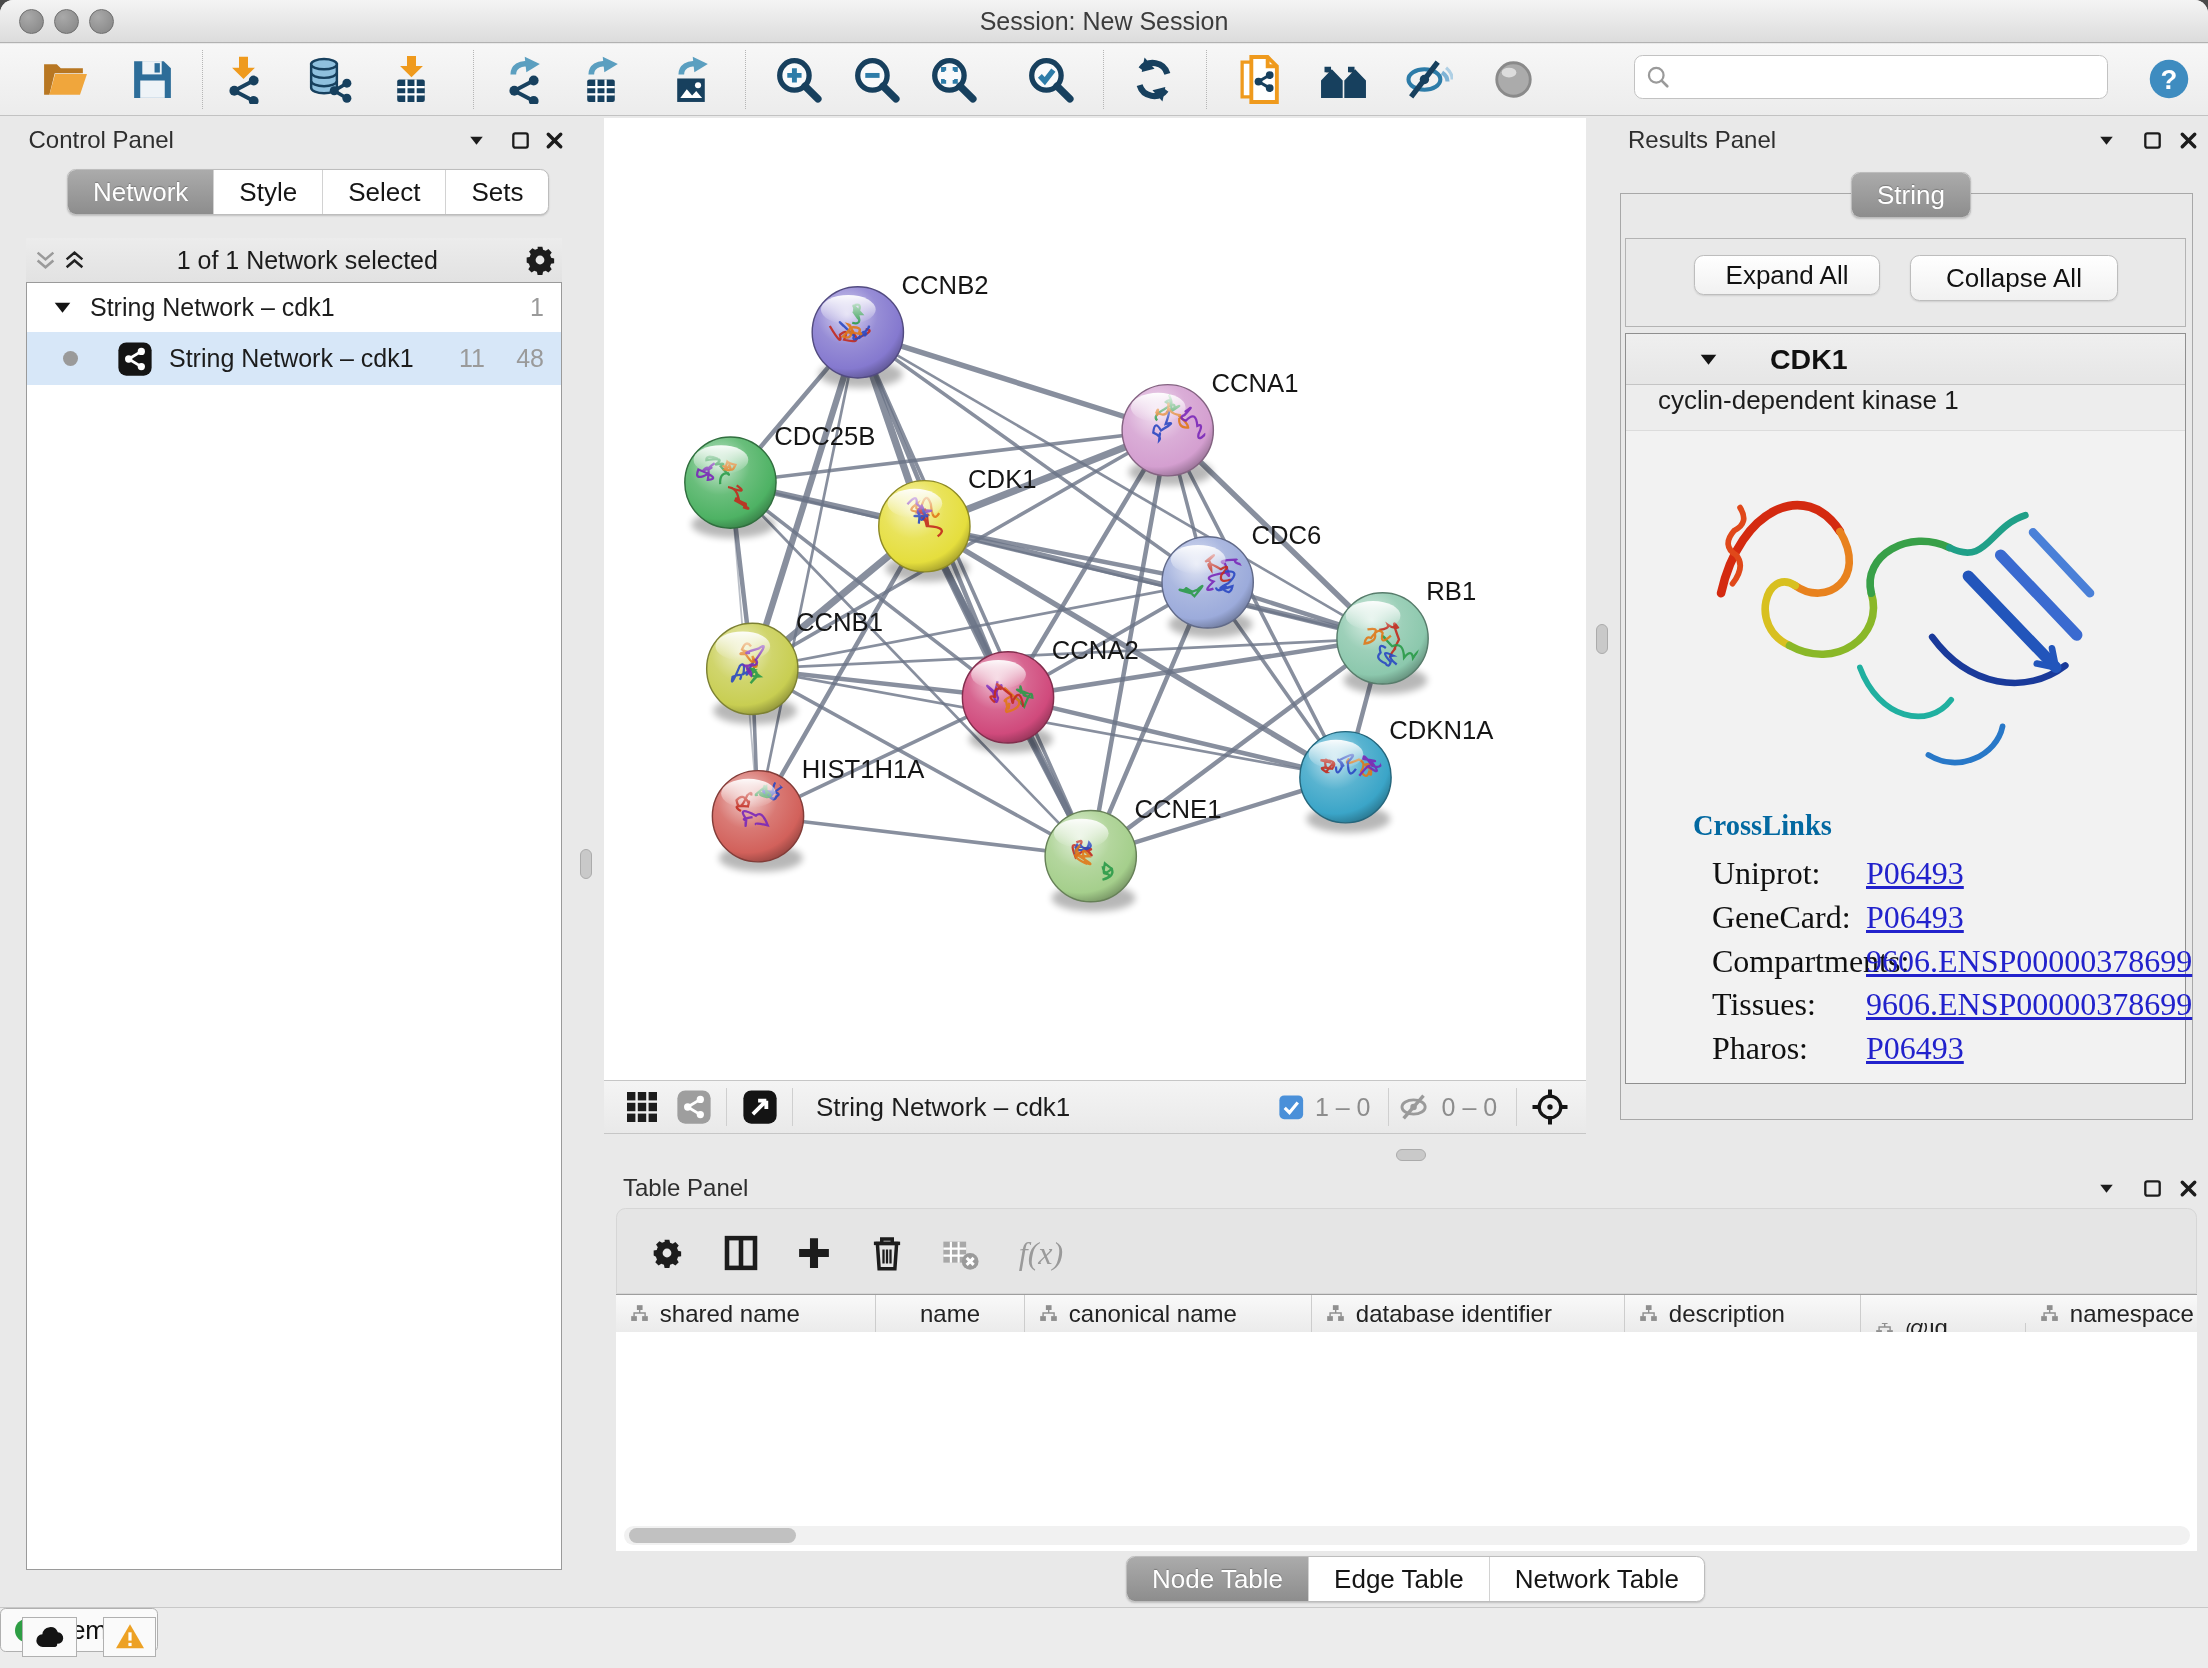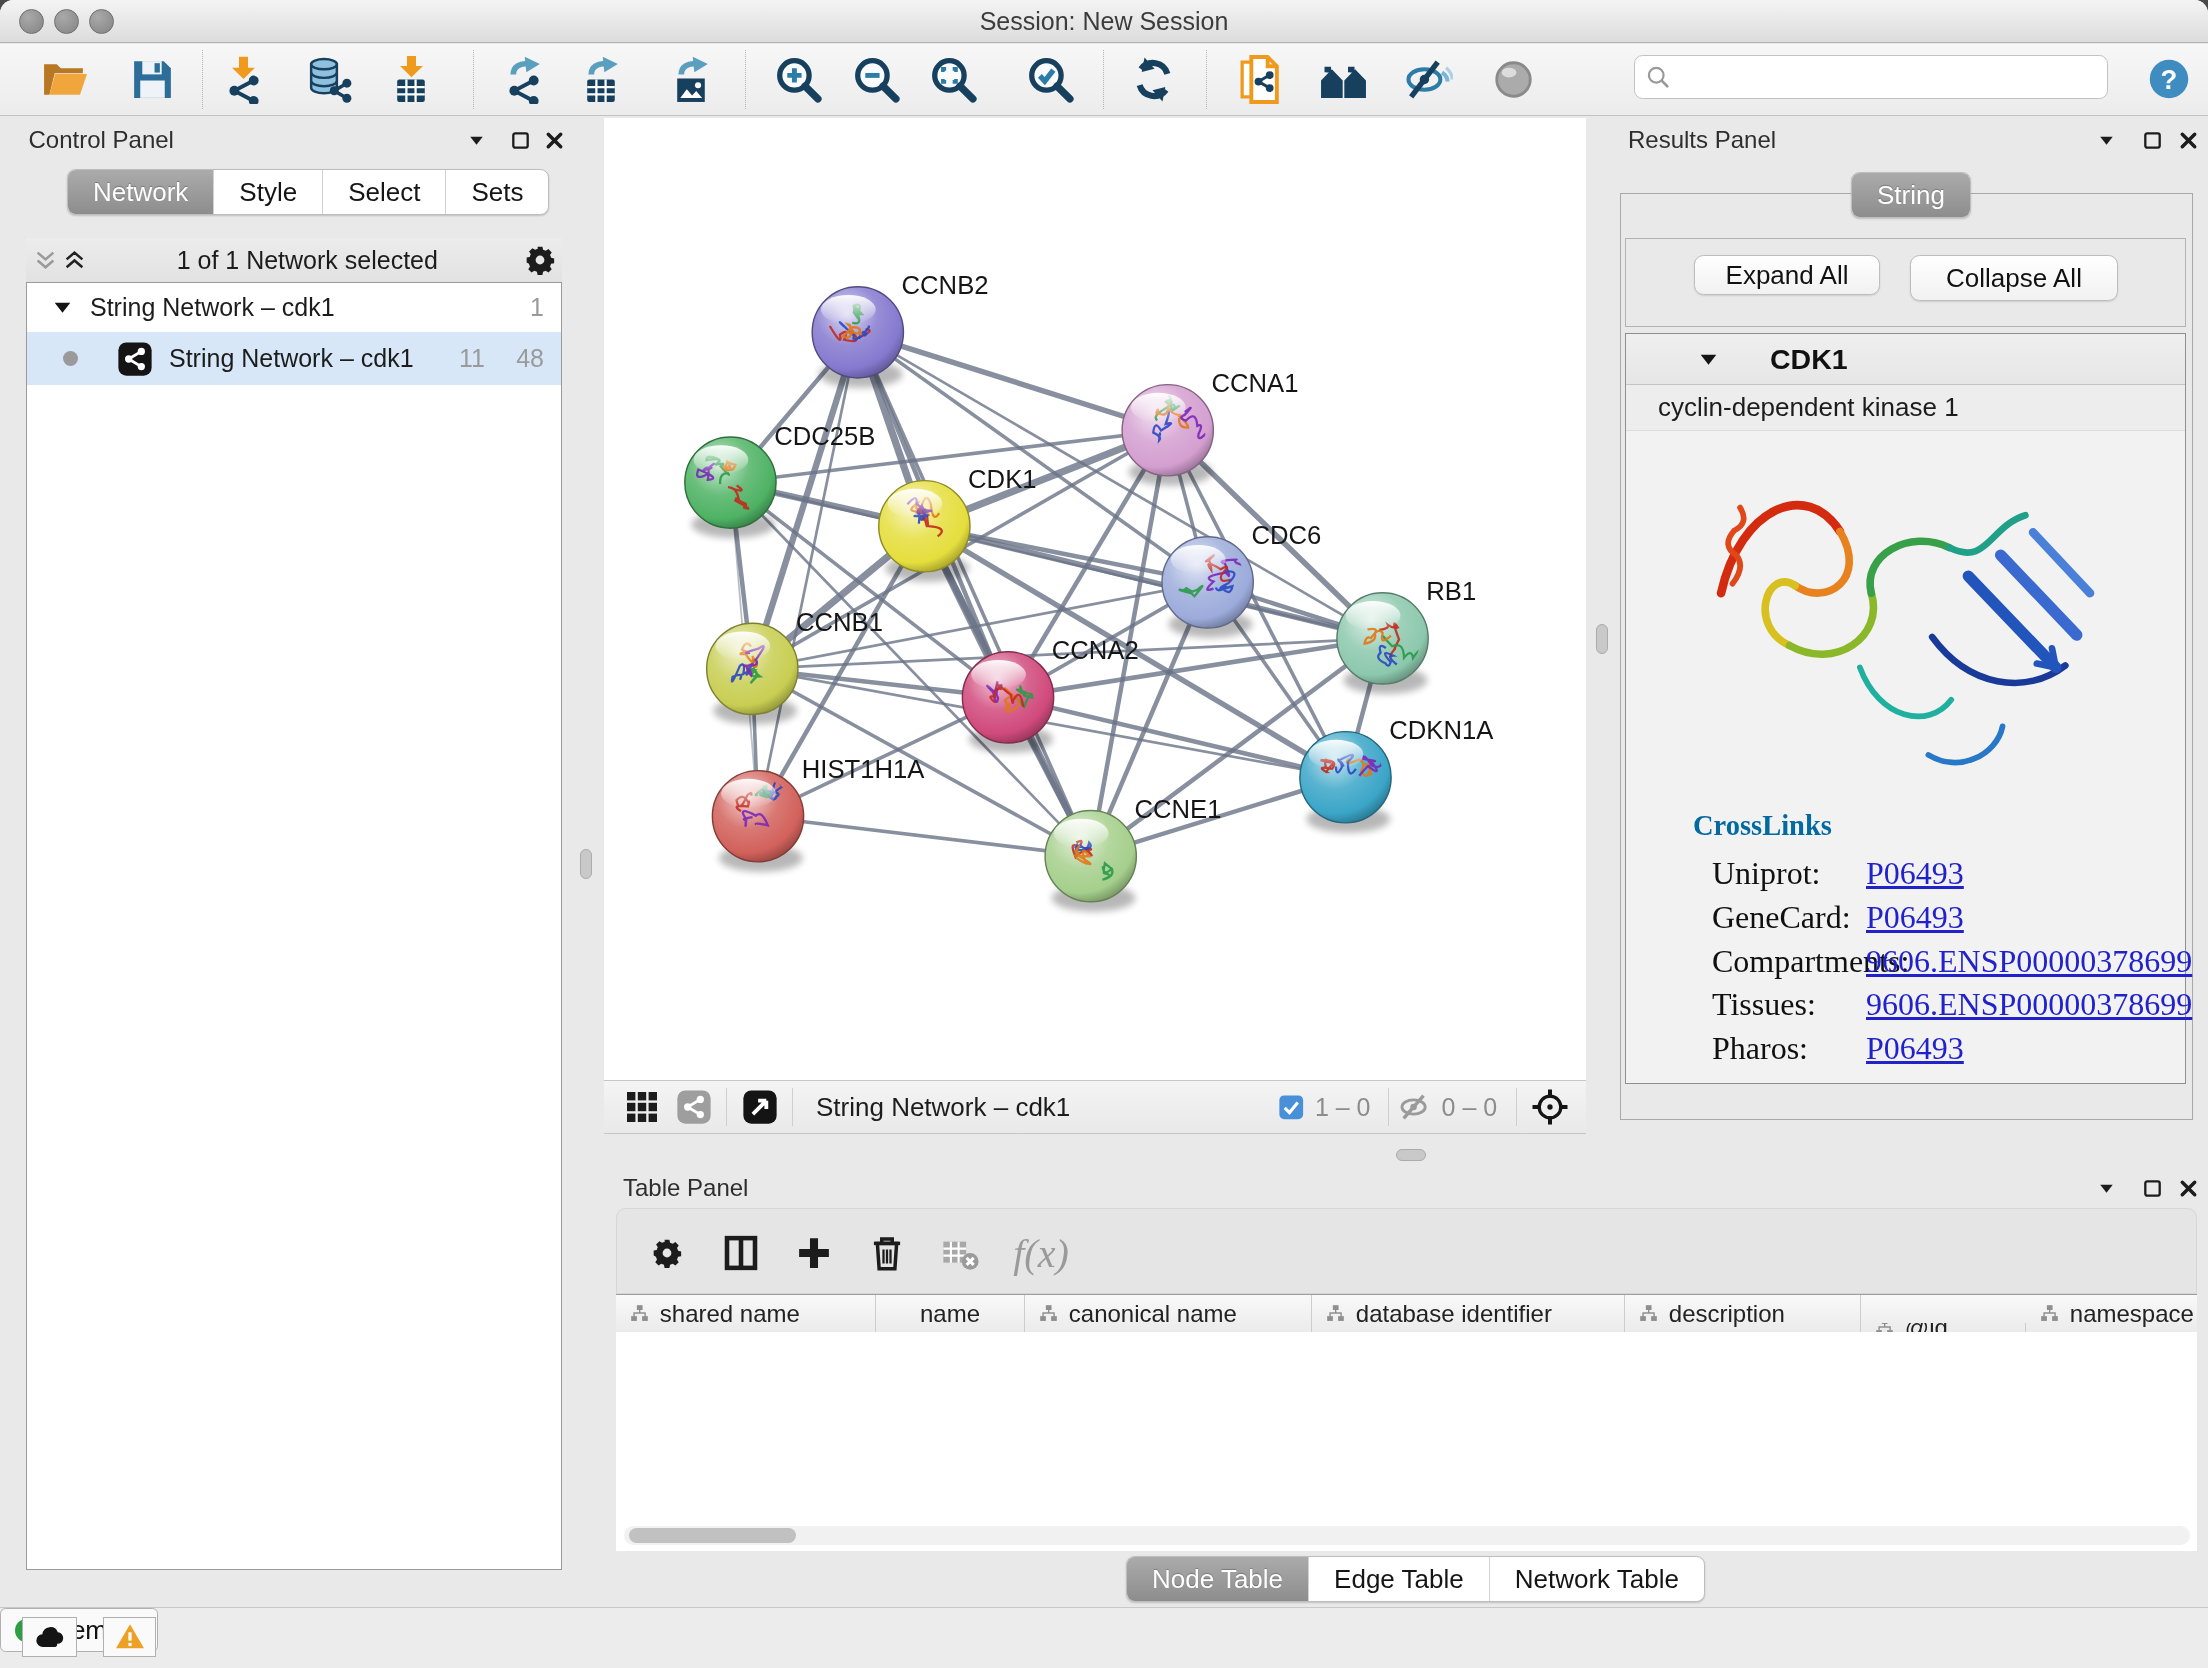--- a/index.html
+++ b/index.html
@@ -35,21 +35,21 @@
   #netcanvas{left:604px;top:118px;width:982px;height:962px;background:#fff}
   #netbar{left:604px;top:1080px;width:982px;height:54px;background:linear-gradient(#f4f4f4,#e9e9e9);border-top:1px solid #c6c6c6;border-bottom:1px solid #c6c6c6;display:flex;align-items:center}
   .nbsep{width:0;height:38px;border-left:1px solid #cfcfcf;margin:0 9.5px}
   .nbtxt{font-size:25px;color:#8c8c8c}
   
   #rp-outer{left:1620px;top:193px;width:573px;height:927px;background:#e9e9e9;border:1px solid #a8a8a8}
   #rp-btnbox{left:1625px;top:238px;width:561px;height:89px;background:#e9e9e9;border:1px solid #b3b3b3}
   .aquabtn{position:absolute;background:linear-gradient(#ffffff,#f1f1f1);border:1px solid #bdbdbd;border-radius:9.5px;font-size:26px;color:#111;display:flex;align-items:center;justify-content:center;box-shadow:0 1px 1.9px rgba(0,0,0,.12);cursor:pointer}
   #rp-entry{left:1625px;top:333px;width:561px;height:751px;background:#f2f2f2;border:1px solid #8f8f8f}
   #rp-entryhead{left:0;top:0;width:559px;height:51px;background:linear-gradient(#efefef,#e6e6e6);border-bottom:1px solid #c4c4c4;display:flex;align-items:center}
-  #rp-desc{left:0;top:51px;width:559px;height:46px;background:#ededed;border-bottom:1px solid #dcdcdc;display:flex;align-items:center}
+  #rp-desc{left:0;top:51px;width:559px;height:46px;background:#ededed;border-bottom:1px solid #dcdcdc;display:flex;}
   .serif{font-family:"Liberation Serif",serif}
   .xl-row{position:absolute;font-size:32px;color:#101010}
   .xl-link{color:#2222cc;text-decoration:underline;cursor:pointer}
   
   #tp-toolbar{left:616px;top:1208px;width:1581px;height:86px;background:#e5e5e5;border:1px solid #d6d6d6;border-radius:9.5px 9.5px 0 0}
   .tpbtn{position:absolute;top:21px;width:46px;height:46px;display:flex;align-items:center;justify-content:center;cursor:pointer}
   #tbl{left:616px;top:1294px;width:1581px;background:#fff;border-top:1px solid #9e9e9e}
   #tbl-head{display:flex;height:38px;background:linear-gradient(#f9f9f9,#ebebeb);border-bottom:1px solid #b5b5b5}
   .th{display:flex;align-items:center;gap:9.5px;padding-left:13.3px;font-size:24px;color:#222;border-right:1px solid #cdcdcd;overflow:hidden;white-space:nowrap;flex:none;cursor:pointer}
   #tbl-row{display:flex;height:36px;align-items:center}
@@ -876,21 +876,21 @@
     <span class="tpbtn" style="left:320px">
         <span class="icon">
           <svg width="42" height="42" viewBox="0 0 24 24">
             <rect x="2.5" y="5.5" width="13" height="12" fill="#a8a8a8"></rect>
             <path d="M2.5 9.5h13M2.5 13.5h13M6.8 5.5v12M11.2 5.5v12" stroke="#fff" stroke-width="1.2"></path>
             <circle cx="17.8" cy="16.8" r="4.8" fill="#9a9a9a"></circle>
             <path d="M15.8 14.8l4 4M19.8 14.8l-4 4" stroke="#fff" stroke-width="1.7"></path>
           </svg>
         </span>
       </span>
-    <span class="tpbtn serif" style="left:388px;font-size:40px;font-style:italic;color:#9a9a9a;width:72px">f(x)</span>
+    <span class="tpbtn serif" style="left:388px;font-size:32px;font-style:italic;color:#9a9a9a;width:72px">f(x)</span>
   </div>
 
   <div id="tbl" class="abs">
     <div id="tbl-head">
         <div class="th" style="width: 260px;">
           <span class="icon">
             <svg width="21" height="21" viewBox="0 0 24 24">
               <g fill="#8f8f8f">
                 <rect x="9" y="2.5" width="6.5" height="5.5"></rect>
                 <rect x="2.5" y="15" width="6.5" height="5.5"></rect>

